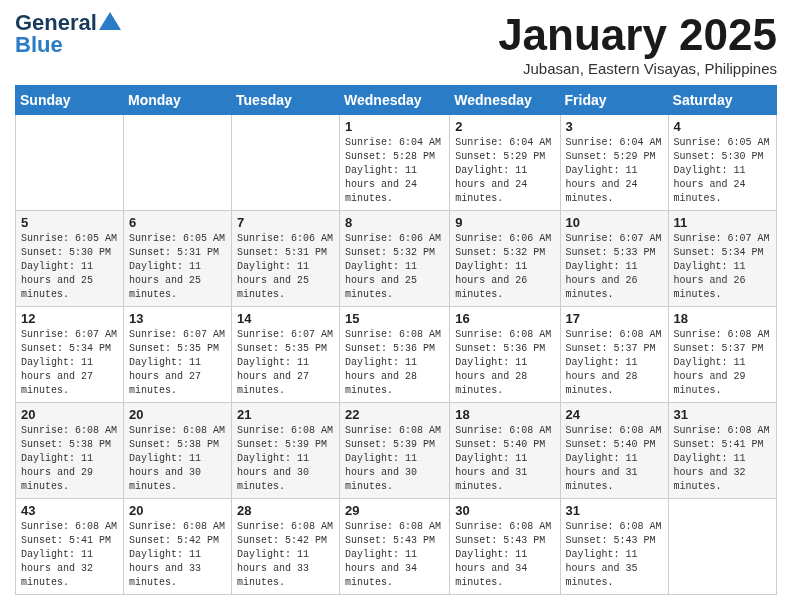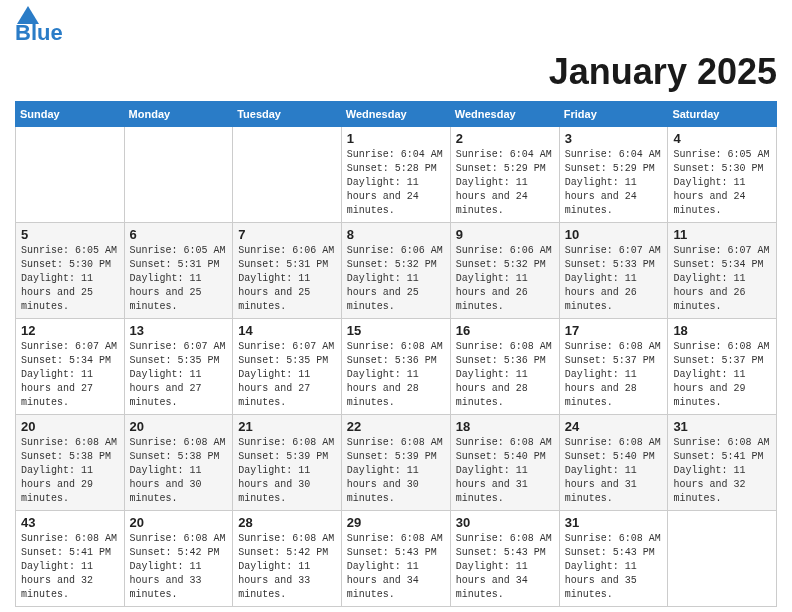--- a/index.html
+++ b/index.html
@@ -2,47 +2,49 @@
 <html><head>
   <meta charset="utf-8">
   <style>
     * { box-sizing: border-box; margin: 0; padding: 0; }
     body { font-family: Arial, sans-serif; background: #fff; width: 792px; min-height: 612px; }
     .container { width: 792px; padding: 10px 15px; }
     .header { display: flex; justify-content: space-between; align-items: flex-start; margin-bottom: 8px; }
     .logo { display: flex; flex-direction: column; align-items: flex-start; }
     .logo-row { display: flex; align-items: center; }
     .title-section { text-align: right; }
-    .month-title { font-size: 36px; font-weight: bold; color: #1a1a1a; margin-top: 41px; }
+    .month-title { font-size: 44px; font-weight: bold; color: #1a1a1a; }
     .location { font-size: 15px; color: #333; }
     table { width: 100%; border-collapse: collapse; }
     thead tr { background: #2a7cc7; color: #fff; }
-    thead th { padding: 6px 4px; font-size: 11px; font-weight: bold; text-align: left; border: 1px solid #2a7cc7; }
+    thead th { padding: 6px 4px; font-size: 14px; font-weight: bold; text-align: left; border: 1px solid #2a7cc7; }
     tbody tr { background: #fff; }
     tbody tr:nth-child(even) { background: #f5f5f5; }
     tbody td { border: 1px solid #ccc; vertical-align: top; padding: 4px 5px; font-size: 10.5px; color: #222; height: 90px; width: 113px; }
     .day-num { font-size: 13px; font-weight: bold; margin-bottom: 2px; }
     .cell-text { font-size: 10px; color: #333; line-height: 1.4; font-family: Liberation Mono, monospace; }
     .empty { background: #fff; }
   </style>
 </head>
 <body>
 
 <div class="container">
   <div class="header">
     <div class="logo">
       <div class="logo-row">
+        <span style="font-size:22px;font-weight:bold;color:#1a3a5c;">General</span>
         <svg width="22" height="18" viewBox="0 0 22 18" style="margin-left:2px;margin-top:-4px;">
           <polygon points="0,18 11,0 22,18" fill="#2a7cc7"></polygon>
         </svg>
       </div>
       <span style="font-size:22px;font-weight:bold;color:#2a7cc7;margin-top:-4px;">Blue</span>
     </div>
     <div class="title-section">
       <div class="month-title">January 2025</div>
+      <div class="location">Jubasan, Eastern Visayas, Philippines</div>
     </div>
   </div>
 
   <table>
     <thead>
       <tr>
       <th>Sunday</th>
           <th>Monday</th>
           <th>Tuesday</th>
           <th>Wednesday</th>

